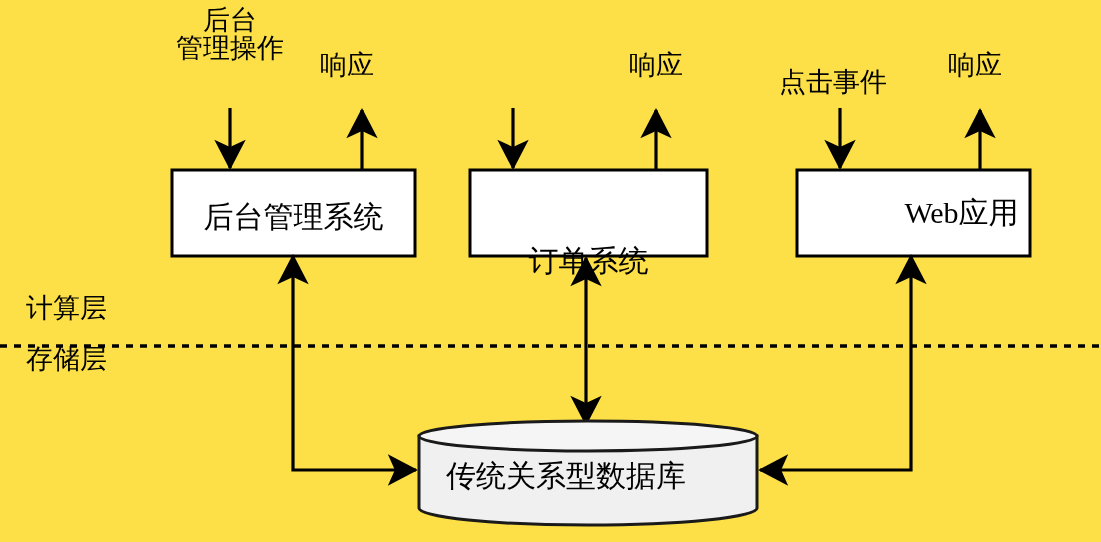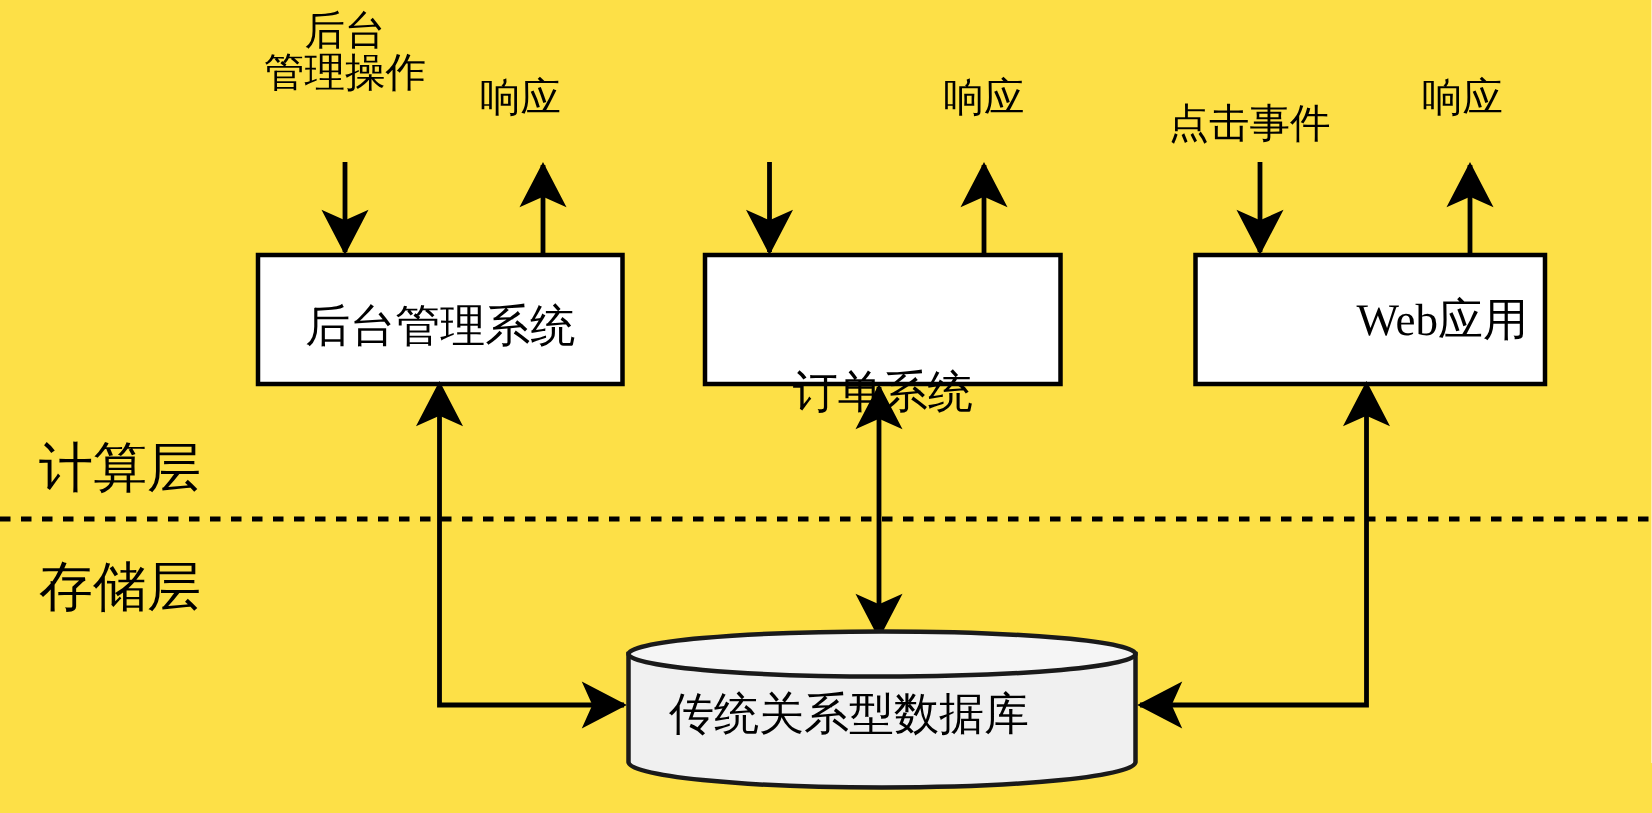--- a/index.html
+++ b/index.html
@@ -57,21 +57,21 @@
     color: #000000;
     font-family: "Liberation Serif", "DejaVu Serif", serif;
     line-height: 1.05;
   }
   .io-label {
     font-size: 27px;
     letter-spacing: 0px;
     text-align: center;
   }
   .layer-label {
-    font-size: 36px;
+    font-size: 27px;
   }
   .box-label {
     position: absolute;
     display: flex;
     align-items: center;
     justify-content: center;
     color: #000000;
     font-size: 30px;
     font-family: "Liberation Serif", "DejaVu Serif", serif;
     white-space: nowrap;
@@ -139,17 +139,17 @@
   <div class="lbl io-label" style="left:629px; top:51px;">响应</div>
 
   <div class="lbl io-label" style="left:779px; top:68px;">点击事件</div>
   <div class="lbl io-label" style="left:948px; top:51px;">响应</div>
 
   <div class="box-label" style="left:172px; top:184px; width:243px; height:66px;border-radius:29px;">后台管理系统</div>
   <div class="box-label" style="left:470px; top:170px; width:237px; height:86px;margin-top:48px;">订单系统</div>
   <div class="box-label" style="left:797px; top:170px; width:233px; height:86px;padding-left:48px;">Web应用</div>
 
   <div class="lbl layer-label" style="left:26px; top:294px;">计算层</div>
-  <div class="lbl layer-label" style="left:26px; top:373px;">存储层</div>
+  <div class="lbl layer-label" style="left:26px; top:345px;">存储层</div>
 
   <div class="db-label" style="left:419px; top:445px; width:294px; height:62px;">传统关系型数据库</div>
 
 </div>
 
 </body></html>

